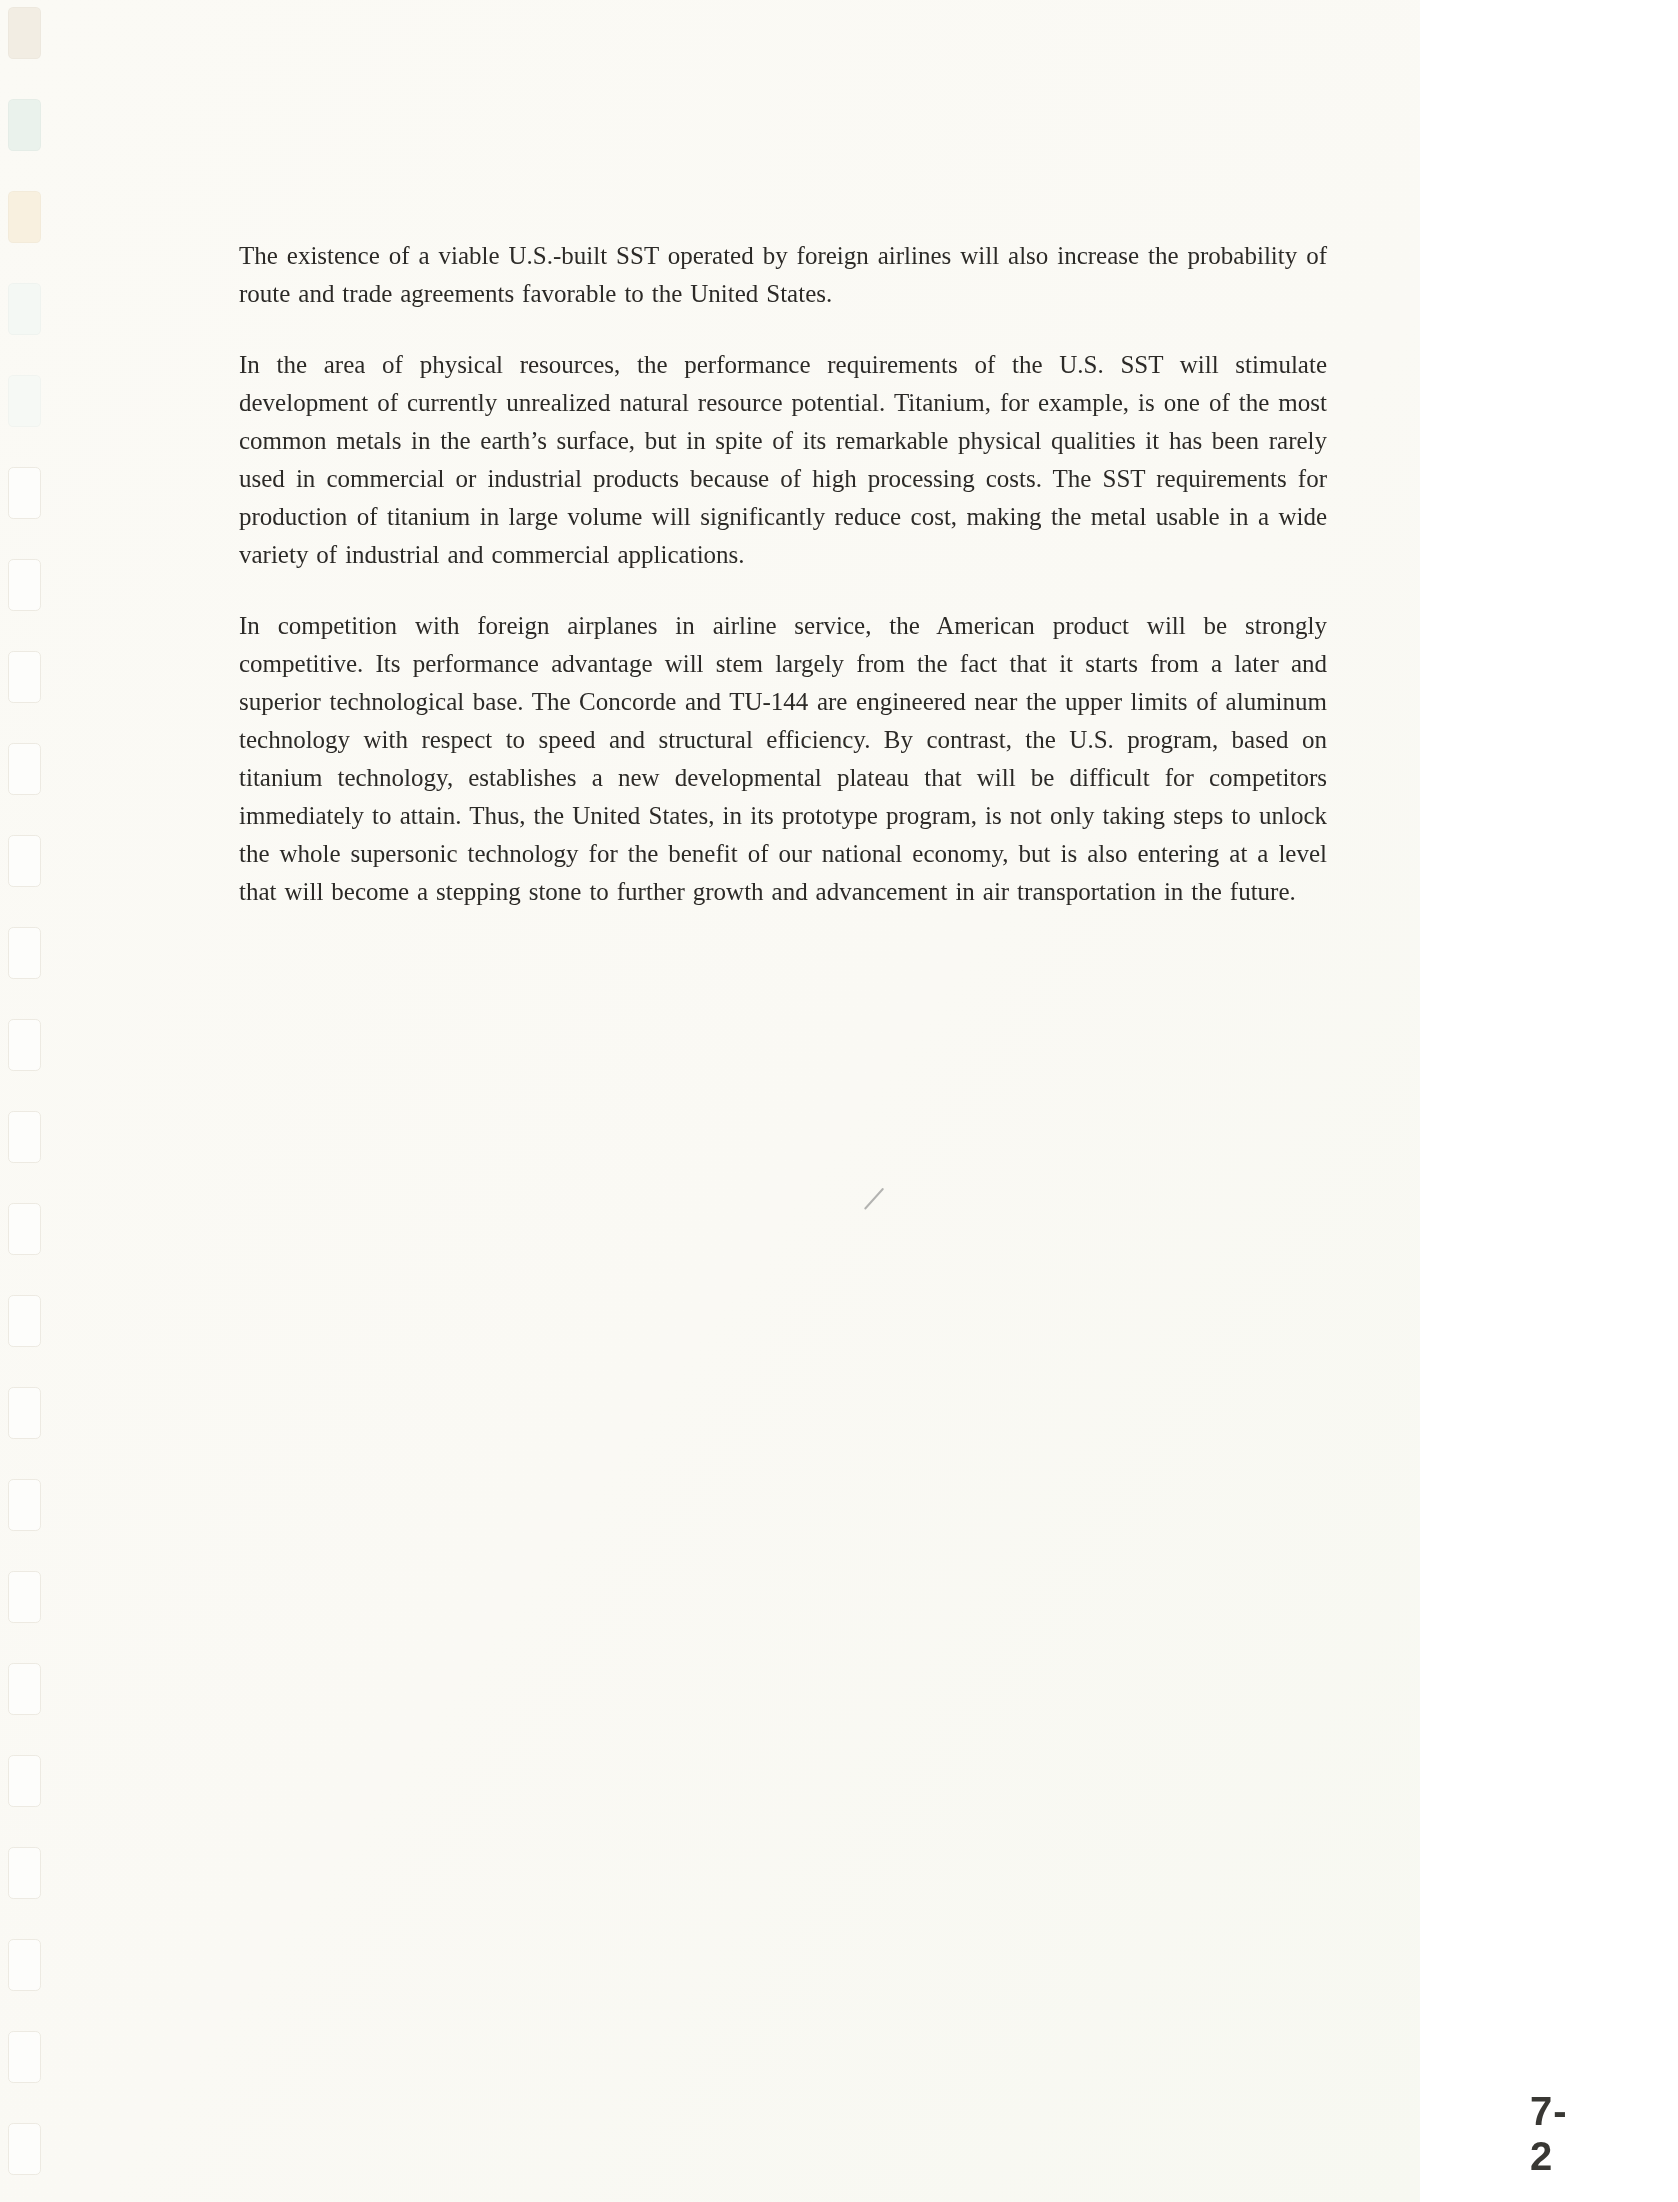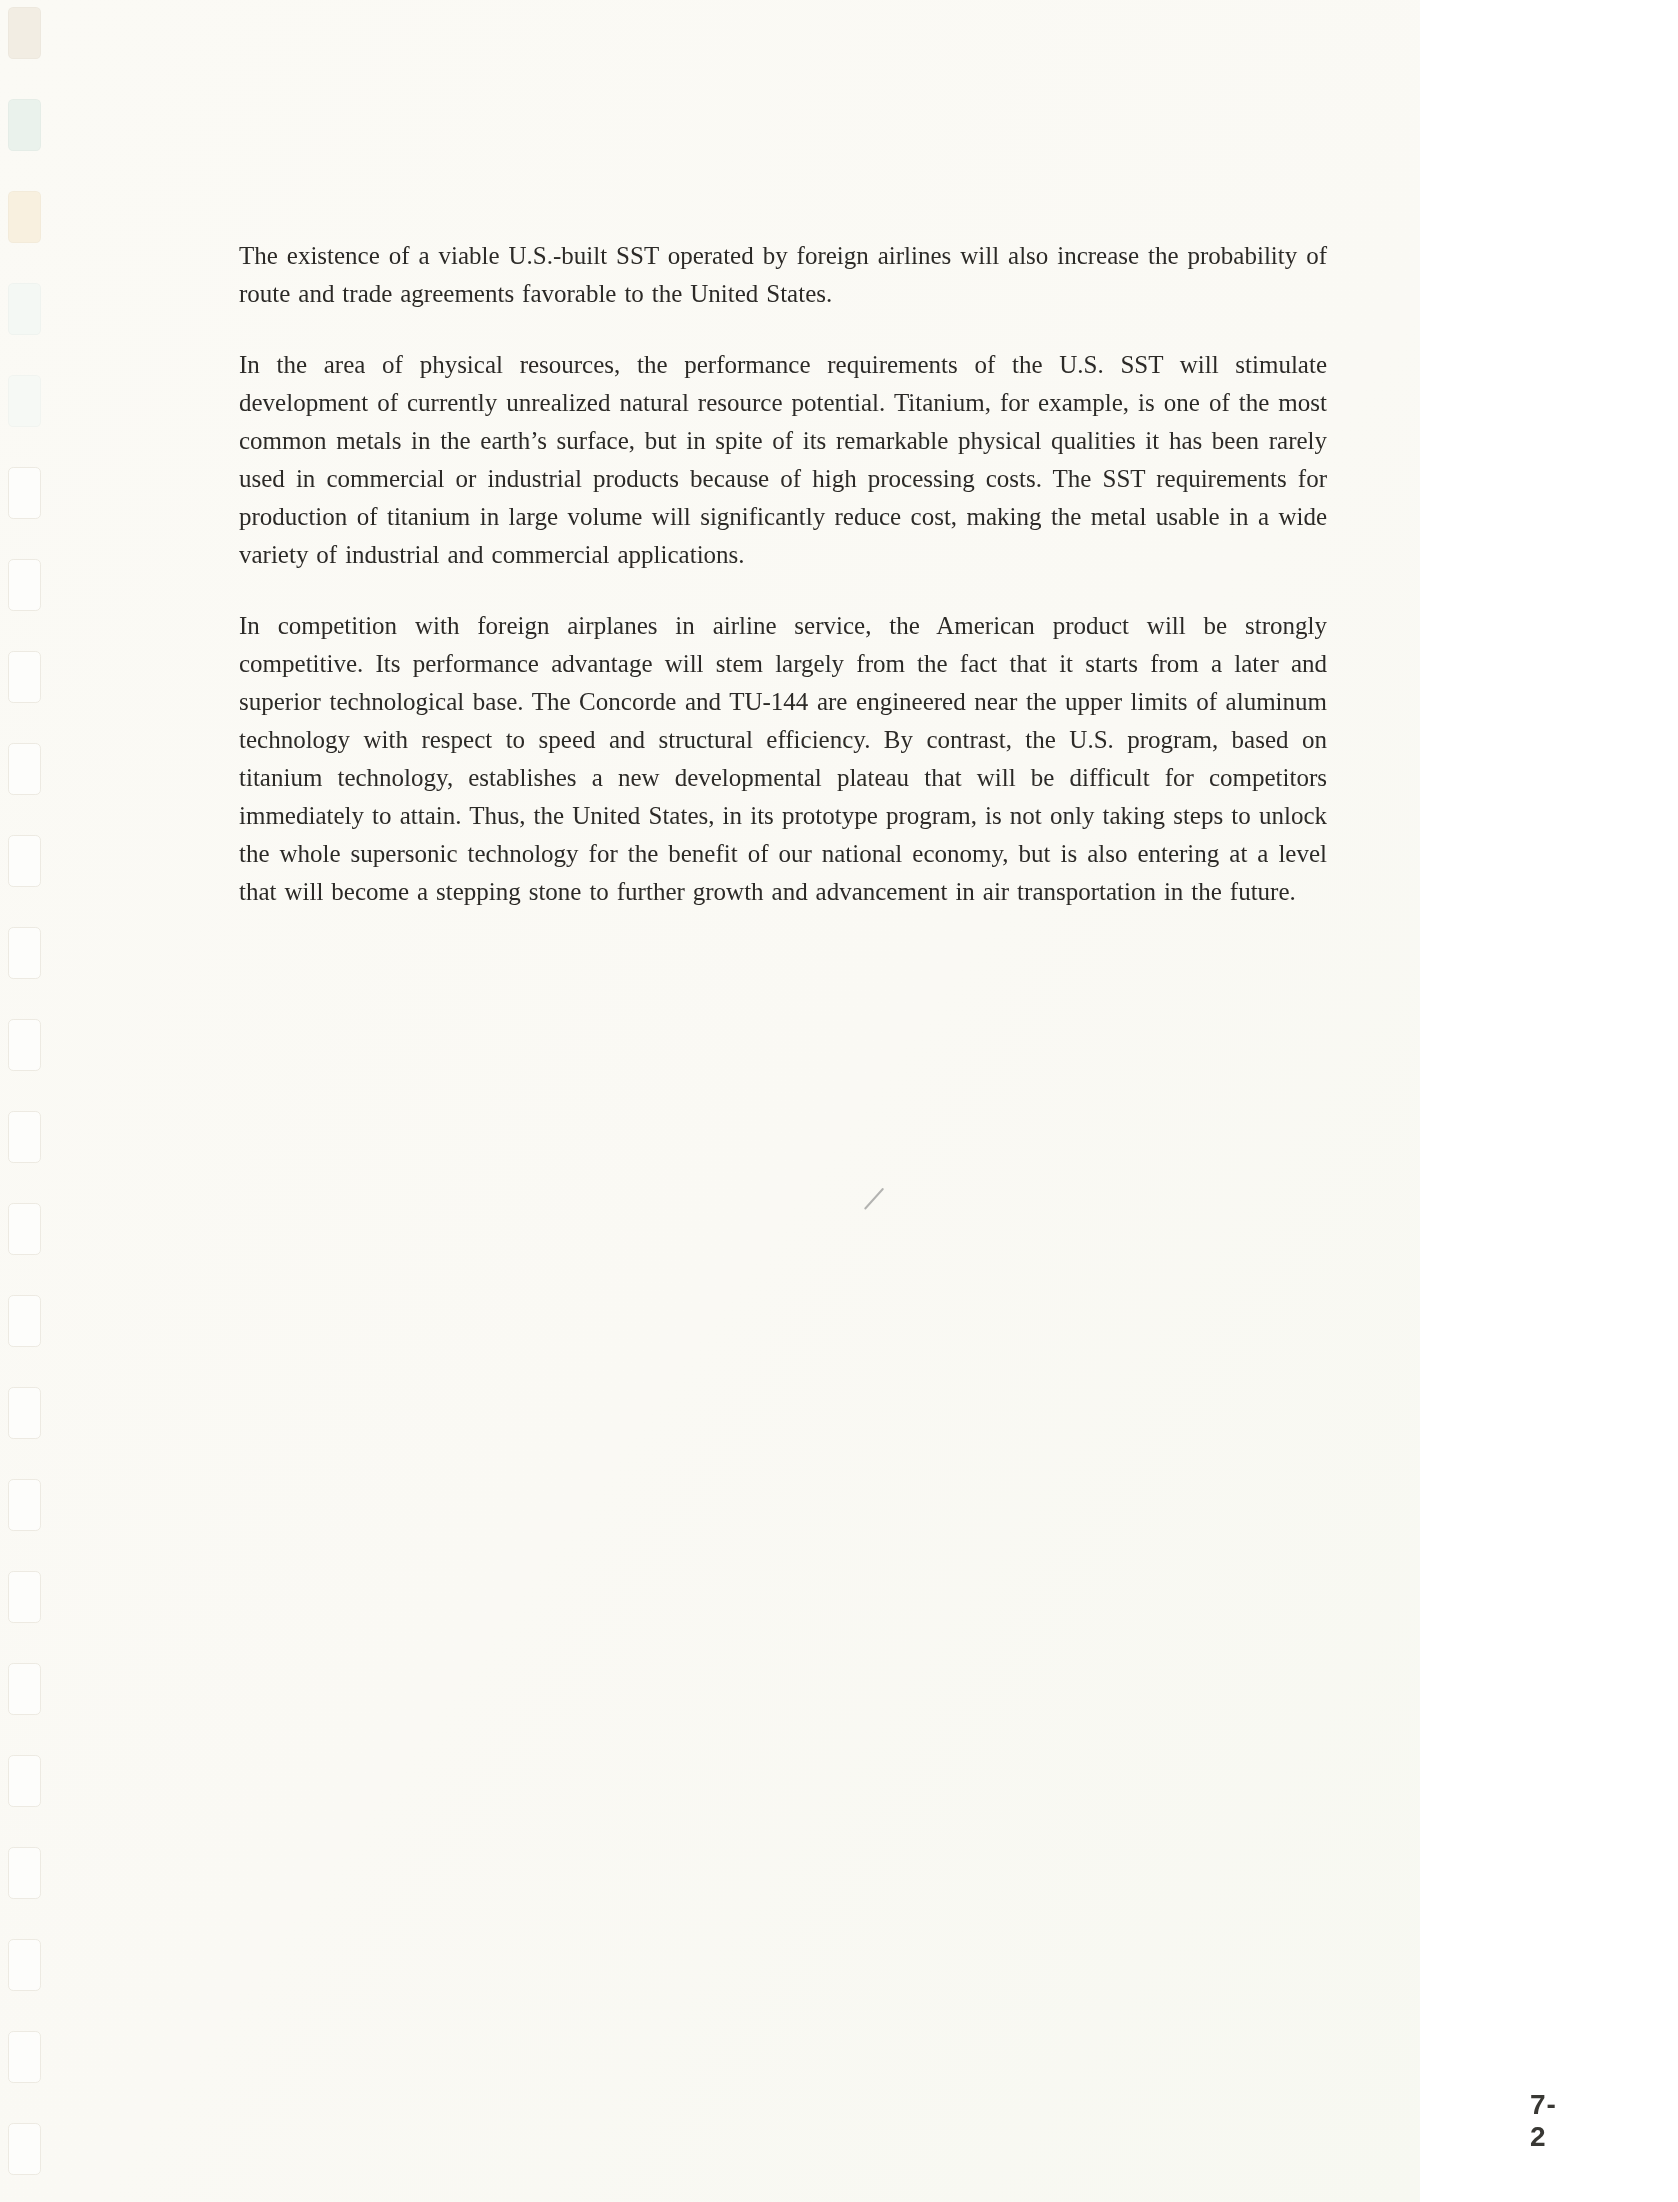--- a/index.html
+++ b/index.html
@@ -55,21 +55,21 @@
     background: #b3b3b1;
     transform: rotate(-48deg);
     border-radius: 0.9px;
   }
   
   .page-number {
     position: absolute;
     left: 1530px;
     top: 2089px;
     font-family: "Liberation Sans", "DejaVu Sans", sans-serif;
-    font-size: 28px;
+    font-size: 40px;
     font-weight: 600;
     letter-spacing: 0.9px;
     color: #393834;
   }
 </style>
 </head>
 <body>
 
 <div class="page">
 

